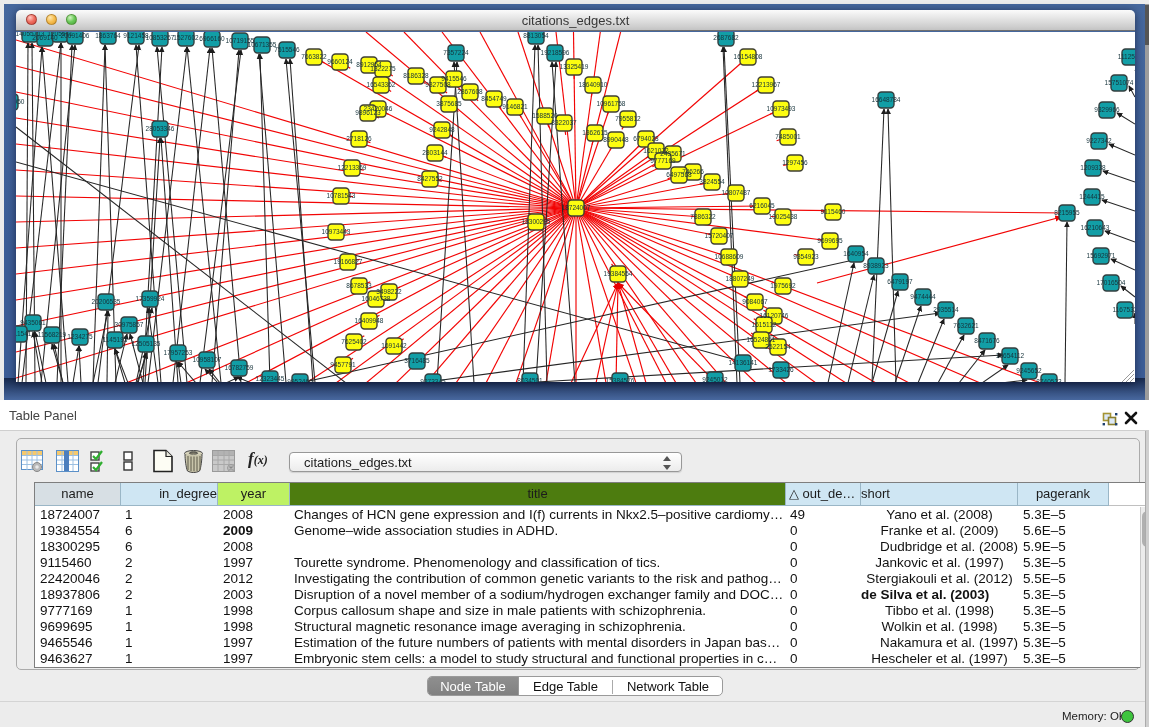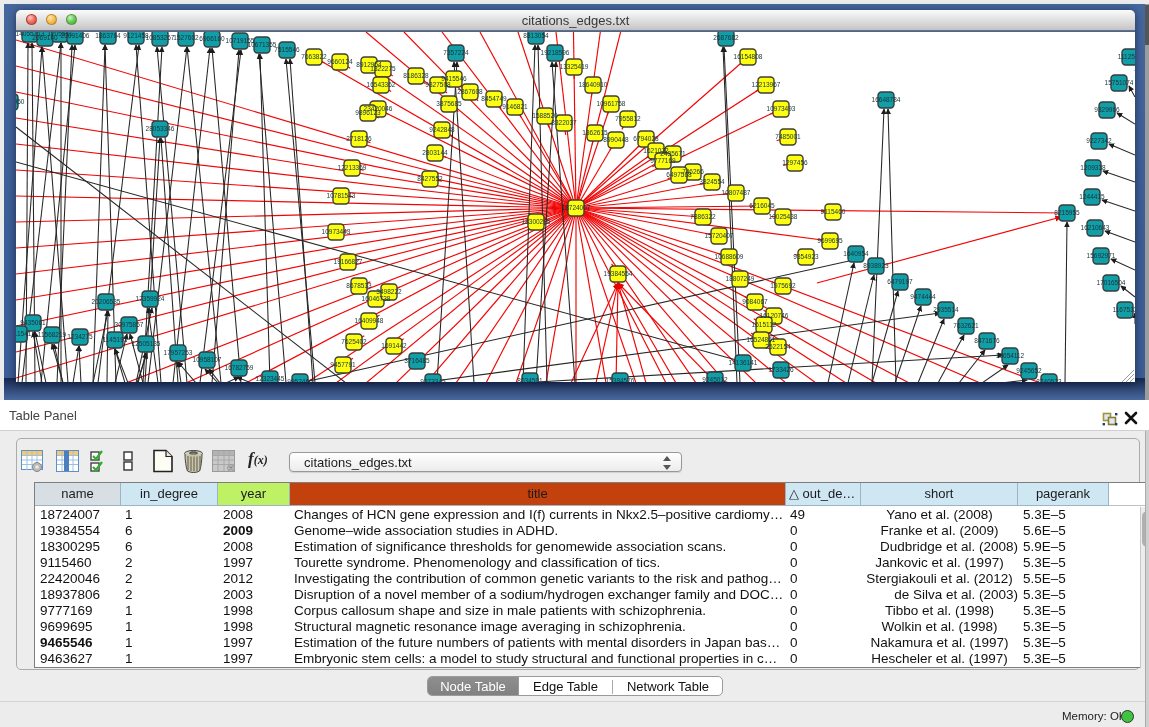--- a/index.html
+++ b/index.html
@@ -601,25 +601,25 @@
   <svg class="abs" style="left:372px;top:3px" width="10" height="14" viewBox="0 0 10 14">
     <path d="M5,0 L9,5 H1 z" fill="#555"></path>
     <path d="M5,14 L1,9 H9 z" fill="#555"></path>
   </svg>
 </div>
 
 <div class="abs" style="left:34px;top:482px;width:1122px;height:186px;background:#fff;border:1px solid #7e7e7e">
 
   <div class="abs" style="left:0;top:0;width:1120px;height:23px;background:#fff;border-bottom:1px solid #c0c0c0;font-size:13px;color:#1c1c1c">
     <div class="abs" style="left:0;top:0;width:86px;height:23px;background:#d7dfe4;border-right:1px solid #9ab6c6;border-bottom:1px solid #9ab6c6;text-align:center;line-height:22px">name</div>
-    <div class="abs" style="left:86px;top:0;width:97px;height:23px;background:#cfe6f3;border-right:1px solid #9ab6c6;border-bottom:1px solid #9ab6c6;text-align:center;line-height:22px">in_degree</div>
+    <div class="abs" style="left:86px;top:0;width:97px;height:23px;background:#cfe6f3;border-right:1px solid #9ab6c6;border-bottom:1px solid #9ab6c6;text-align:right;line-height:22px">in_degree</div>
     <div class="abs" style="left:183px;top:0;width:72px;height:23px;background:#bef264;border-right:1px solid #9ab6c6;border-bottom:1px solid #9ab6c6;text-align:center;line-height:22px">year</div>
-    <div class="abs" style="left:255px;top:0;width:496px;height:23px;background:#c2410c;border-right:1px solid #9ab6c6;border-bottom:1px solid #9ab6c6;text-align:center;line-height:22px">title</div>
+    <div class="abs" style="left:255px;top:0;width:496px;height:23px;background:#4d7c0f;border-right:1px solid #9ab6c6;border-bottom:1px solid #9ab6c6;text-align:center;line-height:22px">title</div>
     <div class="abs" style="left:751px;top:0;width:75px;height:23px;background:#cfe6f3;border-right:1px solid #9ab6c6;border-bottom:1px solid #9ab6c6;line-height:22px"><span style="margin-left:3px">△ out_de…</span></div>
-    <div class="abs" style="left:826px;top:0;width:157px;height:23px;background:#cfe6f3;border-right:1px solid #9ab6c6;border-bottom:1px solid #9ab6c6;text-align:center;line-height:22px">short</div>
+    <div class="abs" style="left:826px;top:0;width:157px;height:23px;background:#cfe6f3;border-right:1px solid #9ab6c6;border-bottom:1px solid #9ab6c6;line-height:22px">short</div>
     <div class="abs" style="left:983px;top:0;width:91px;height:23px;background:#cfe6f3;border-right:1px solid #9ab6c6;border-bottom:1px solid #9ab6c6;text-align:center;line-height:22px">pagerank</div>
   </div>
 
   <div class="abs" style="left:0;top:24px;width:1105px;height:160px;font-size:13.5px;color:#111;line-height:16px">
     <div style="position:absolute;left:0;top:0px;width:1105px;height:16px;">
         <span style="position:absolute;left:5px;">18724007</span>
         <span style="position:absolute;left:90px;">1</span>
         <span style="position:absolute;left:188px;">2008</span>
         <span style="position:absolute;left:259px;width:490px;overflow:hidden;white-space:nowrap;text-overflow:ellipsis;">Changes of HCN gene expression and I(f) currents in Nkx2.5–positive cardiomyocytes in a rat model</span>
         <span style="position:absolute;left:755px;">49</span>
@@ -632,21 +632,20 @@
         <span style="position:absolute;left:188px;font-weight:bold;">2009</span>
         <span style="position:absolute;left:259px;width:490px;overflow:hidden;white-space:nowrap;text-overflow:ellipsis;">Genome–wide association studies in ADHD.</span>
         <span style="position:absolute;left:755px;">0</span>
         <span style="position:absolute;left:826px;width:157px;text-align:center;">Franke et al. (2009)</span>
         <span style="position:absolute;left:988px;">5.6E–5</span>
       </div>
       <div style="position:absolute;left:0;top:32px;width:1105px;height:16px;">
         <span style="position:absolute;left:5px;">18300295</span>
         <span style="position:absolute;left:90px;">6</span>
         <span style="position:absolute;left:188px;">2008</span>
-        <span style="position:absolute;left:259px;width:490px;overflow:hidden;white-space:nowrap;text-overflow:ellipsis;">Estimation of significance thresholds for genomewide association scans.</span>
         <span style="position:absolute;left:755px;">0</span>
         <span style="position:absolute;left:826px;width:157px;text-align:right;">Dudbridge et al. (2008)</span>
         <span style="position:absolute;left:988px;">5.9E–5</span>
       </div>
       <div style="position:absolute;left:0;top:48px;width:1105px;height:16px;">
         <span style="position:absolute;left:5px;">9115460</span>
         <span style="position:absolute;left:90px;">2</span>
         <span style="position:absolute;left:188px;">1997</span>
         <span style="position:absolute;left:259px;width:490px;overflow:hidden;white-space:nowrap;text-overflow:ellipsis;">Tourette syndrome. Phenomenology and classification of tics.</span>
         <span style="position:absolute;left:755px;">0</span>
@@ -661,21 +660,21 @@
         <span style="position:absolute;left:755px;">0</span>
         <span style="position:absolute;left:826px;width:157px;text-align:center;">Stergiakouli et al. (2012)</span>
         <span style="position:absolute;left:988px;">5.5E–5</span>
       </div>
       <div style="position:absolute;left:0;top:80px;width:1105px;height:16px;">
         <span style="position:absolute;left:5px;">18937806</span>
         <span style="position:absolute;left:90px;">2</span>
         <span style="position:absolute;left:188px;">2003</span>
         <span style="position:absolute;left:259px;width:490px;overflow:hidden;white-space:nowrap;text-overflow:ellipsis;">Disruption of a novel member of a sodium/hydrogen exchanger family and DOCK3 gene family</span>
         <span style="position:absolute;left:755px;">0</span>
-        <span style="position:absolute;left:826px;width:157px;text-align:right;">de Silva et al. (2003)</span>
+        <span style="position:absolute;left:826px;width:157px;text-align:left;font-weight:bold;">de Silva et al. (2003)</span>
         <span style="position:absolute;left:988px;">5.3E–5</span>
       </div>
       <div style="position:absolute;left:0;top:96px;width:1105px;height:16px;">
         <span style="position:absolute;left:5px;">9777169</span>
         <span style="position:absolute;left:90px;">1</span>
         <span style="position:absolute;left:188px;">1998</span>
         <span style="position:absolute;left:259px;width:490px;overflow:hidden;white-space:nowrap;text-overflow:ellipsis;">Corpus callosum shape and size in male patients with schizophrenia.</span>
         <span style="position:absolute;left:755px;">0</span>
         <span style="position:absolute;left:826px;width:157px;text-align:center;">Tibbo et al. (1998)</span>
         <span style="position:absolute;left:988px;">5.3E–5</span>
@@ -683,26 +682,26 @@
       <div style="position:absolute;left:0;top:112px;width:1105px;height:16px;">
         <span style="position:absolute;left:5px;">9699695</span>
         <span style="position:absolute;left:90px;">1</span>
         <span style="position:absolute;left:188px;">1998</span>
         <span style="position:absolute;left:259px;width:490px;overflow:hidden;white-space:nowrap;text-overflow:ellipsis;">Structural magnetic resonance image averaging in schizophrenia.</span>
         <span style="position:absolute;left:755px;">0</span>
         <span style="position:absolute;left:826px;width:157px;text-align:center;">Wolkin et al. (1998)</span>
         <span style="position:absolute;left:988px;">5.3E–5</span>
       </div>
       <div style="position:absolute;left:0;top:128px;width:1105px;height:16px;">
-        <span style="position:absolute;left:5px;font-weight:bold;">9465546</span>
+        <span style="position:absolute;left:5px;">9465546</span>
         <span style="position:absolute;left:90px;">1</span>
         <span style="position:absolute;left:188px;">1997</span>
         <span style="position:absolute;left:259px;width:490px;overflow:hidden;white-space:nowrap;text-overflow:ellipsis;">Estimation of the future numbers of patients with mental disorders in Japan based on national data</span>
         <span style="position:absolute;left:755px;">0</span>
-        <span style="position:absolute;left:826px;width:157px;text-align:center;">Nakamura et al. (1997)</span>
+        <span style="position:absolute;left:826px;width:157px;text-align:right;">Nakamura et al. (1997)</span>
         <span style="position:absolute;left:988px;">5.3E–5</span>
       </div>
       <div style="position:absolute;left:0;top:144px;width:1105px;height:16px;">
         <span style="position:absolute;left:5px;">9463627</span>
         <span style="position:absolute;left:90px;">1</span>
         <span style="position:absolute;left:188px;">1997</span>
         <span style="position:absolute;left:259px;width:490px;overflow:hidden;white-space:nowrap;text-overflow:ellipsis;">Embryonic stem cells: a model to study structural and functional properties in cardiomyogenesis</span>
         <span style="position:absolute;left:755px;">0</span>
         <span style="position:absolute;left:826px;width:157px;text-align:center;">Hescheler et al. (1997)</span>
         <span style="position:absolute;left:988px;">5.3E–5</span>

